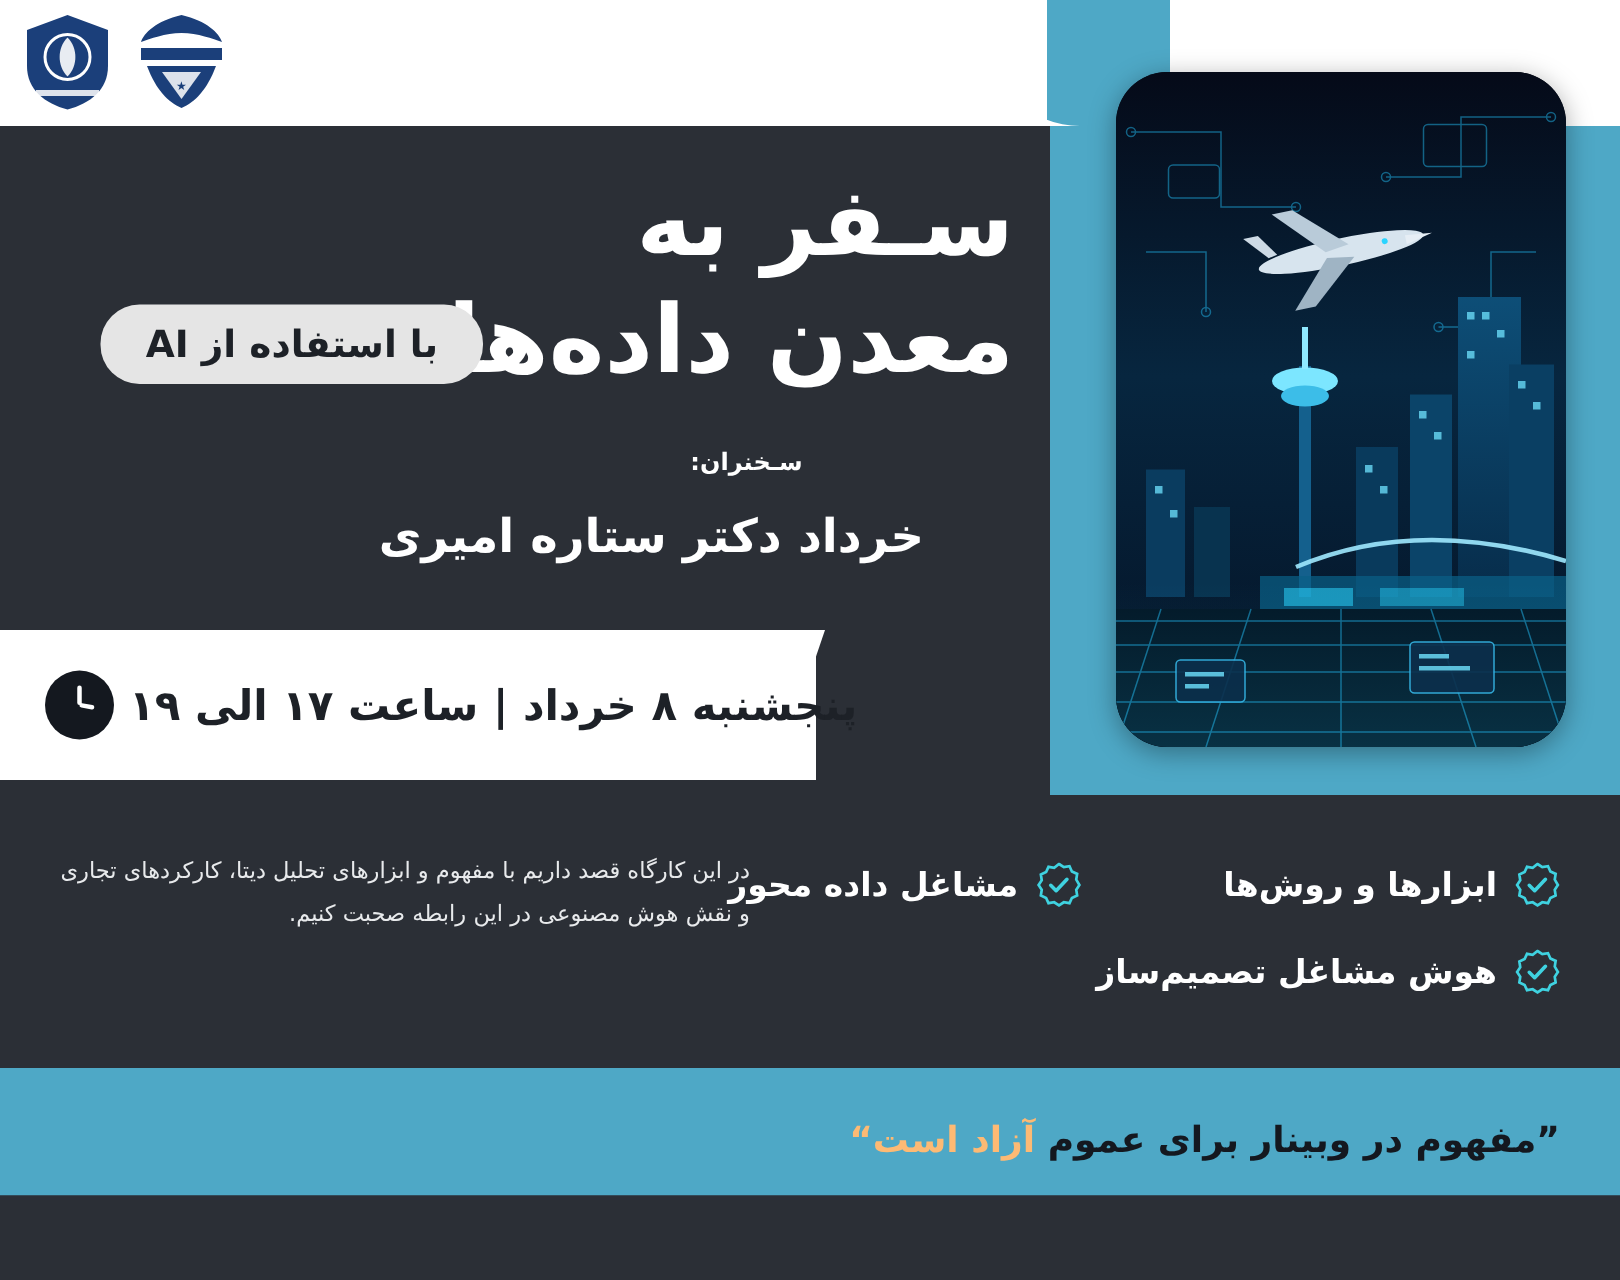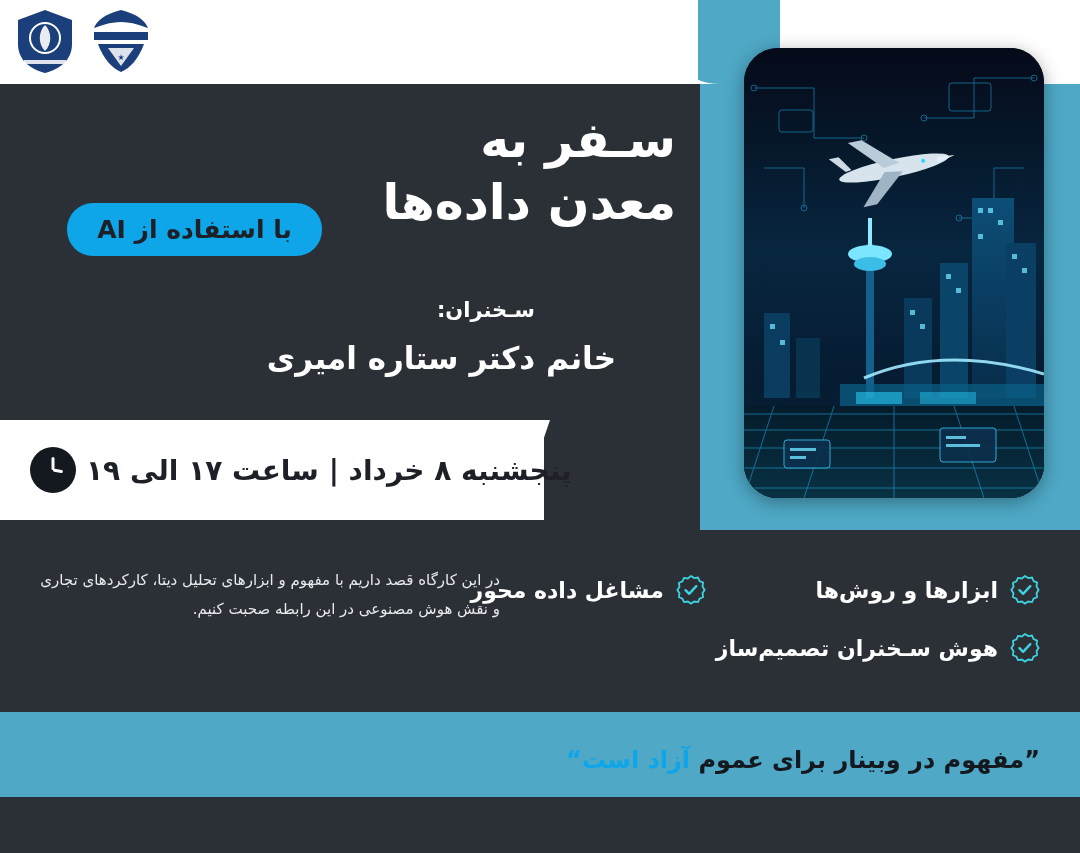--- a/index.html
+++ b/index.html
@@ -86,46 +86,46 @@
     position: absolute;
     top: 112px; right: 404px;
     width: 640px;
     text-align: right;
     z-index: 7;
     direction: rtl;
   }
   .title-line1, .title-line2 {
     color: #ffffff;
     font-weight: 700;
-    font-size: 49px;
+    font-size: 63px;
     line-height: 1.18;
     letter-spacing: -1px;
     white-space: nowrap;
   }
   .title-line2 { margin-top: 4px; }
 
   .pill-ai {
     position: absolute;
     top: 203px; right: 758px;
-    background: #0ea5e9;
+    background: #e5e5e5;
     color: #1d2127;
     font-weight: 700;
     font-size: 25px;
     padding: 12px 30px;
     border-radius: 26px;
     white-space: nowrap;
     z-index: 8;
     direction: rtl;
   }
 
   .speaker-label {
     position: absolute;
     top: 298px; right: 545px;
     color: #ffffff;
-    font-size: 21px;
+    font-size: 16px;
     font-weight: 700;
     letter-spacing: 4px;
     z-index: 7;
     direction: rtl;
   }
   .speaker-name {
     position: absolute;
     top: 340px; right: 464px;
     color: #ffffff;
     font-size: 31px;
@@ -256,21 +256,21 @@
   .bottom-note {
     position: absolute;
     top: 746px; right: 40px;
     color: #14181f;
     font-size: 24px;
     font-weight: 700;
     direction: rtl;
     z-index: 8;
     white-space: nowrap;
   }
-  .bottom-note .hl { color: #0ea5e9; }
+  .bottom-note .hl { color: #fdba74; }
 </style>
 </head>
 <body>
 
 <div id="poster">
 
   <div class="teal-top"></div>
   <div class="teal-panel"></div>
   <div class="top-band"></div>
   <div class="teal-top-round"></div>
@@ -403,21 +403,21 @@
   </div>
 
   <div class="title-wrap">
     <div class="title-line1">سـفر به</div>
     <div class="title-line2">معدن داده‌ها</div>
   </div>
 
   <div class="pill-ai">با استفاده از AI</div>
 
   <div class="speaker-label">سـخنران:</div>
-  <div class="speaker-name">خانم دکتر ستاره امیری</div>
+  <div class="speaker-name">خرداد دکتر ستاره امیری</div>
 
   <div class="date-strip-slant"></div>
   <div class="date-strip">
     <div class="date-text">پنجشنبه ۸ خرداد | ساعت ۱۷ الی ۱۹</div>
     <div class="clock-icon"></div>
   </div>
 
   <div class="desc">در این کارگاه قصد داریم با مفهوم و ابزارهای تحلیل دیتا، کارکردهای تجاری و نقش هوش مصنوعی در این رابطه صحبت کنیم.</div>
 
   <div class="bullets">
@@ -439,21 +439,21 @@
       </span>
       <span>مشاغل داده محور</span>
     </div>
     <div class="bullet">
       <span class="gear">
         <svg viewBox="0 0 30 30" width="30" height="30" aria-hidden="true">
           <path d="M15 1 l3.2 2.1 3.8-.6 1.6 3.5 3.5 1.6-.6 3.8L28.6 15l-2.1 3.2.6 3.8-3.5 1.6-1.6 3.5-3.8-.6L15 28.6l-3.2-2.1-3.8.6-1.6-3.5-3.5-1.6.6-3.8L1.4 15l2.1-3.2-.6-3.8 3.5-1.6 1.6-3.5 3.8.6z" fill="none" stroke="#3fd2e0" stroke-width="1.8"></path>
           <path d="M9.5 15.2 l3.6 3.6 7.2-7.6" fill="none" stroke="#3fd2e0" stroke-width="2.4" stroke-linecap="round" stroke-linejoin="round"></path>
         </svg>
       </span>
-      <span>هوش سـخنران تصمیم‌ساز</span>
+      <span>هوش مشاغل تصمیم‌ساز</span>
     </div>
   </div>
 
   <div class="teal-bottom"></div>
   <div class="dark-bottom"></div>
   <div class="bottom-note">
     <span>”مفهوم در وبینار برای عموم </span><span class="hl">آزاد است“</span>
   </div>
 
 </div>

